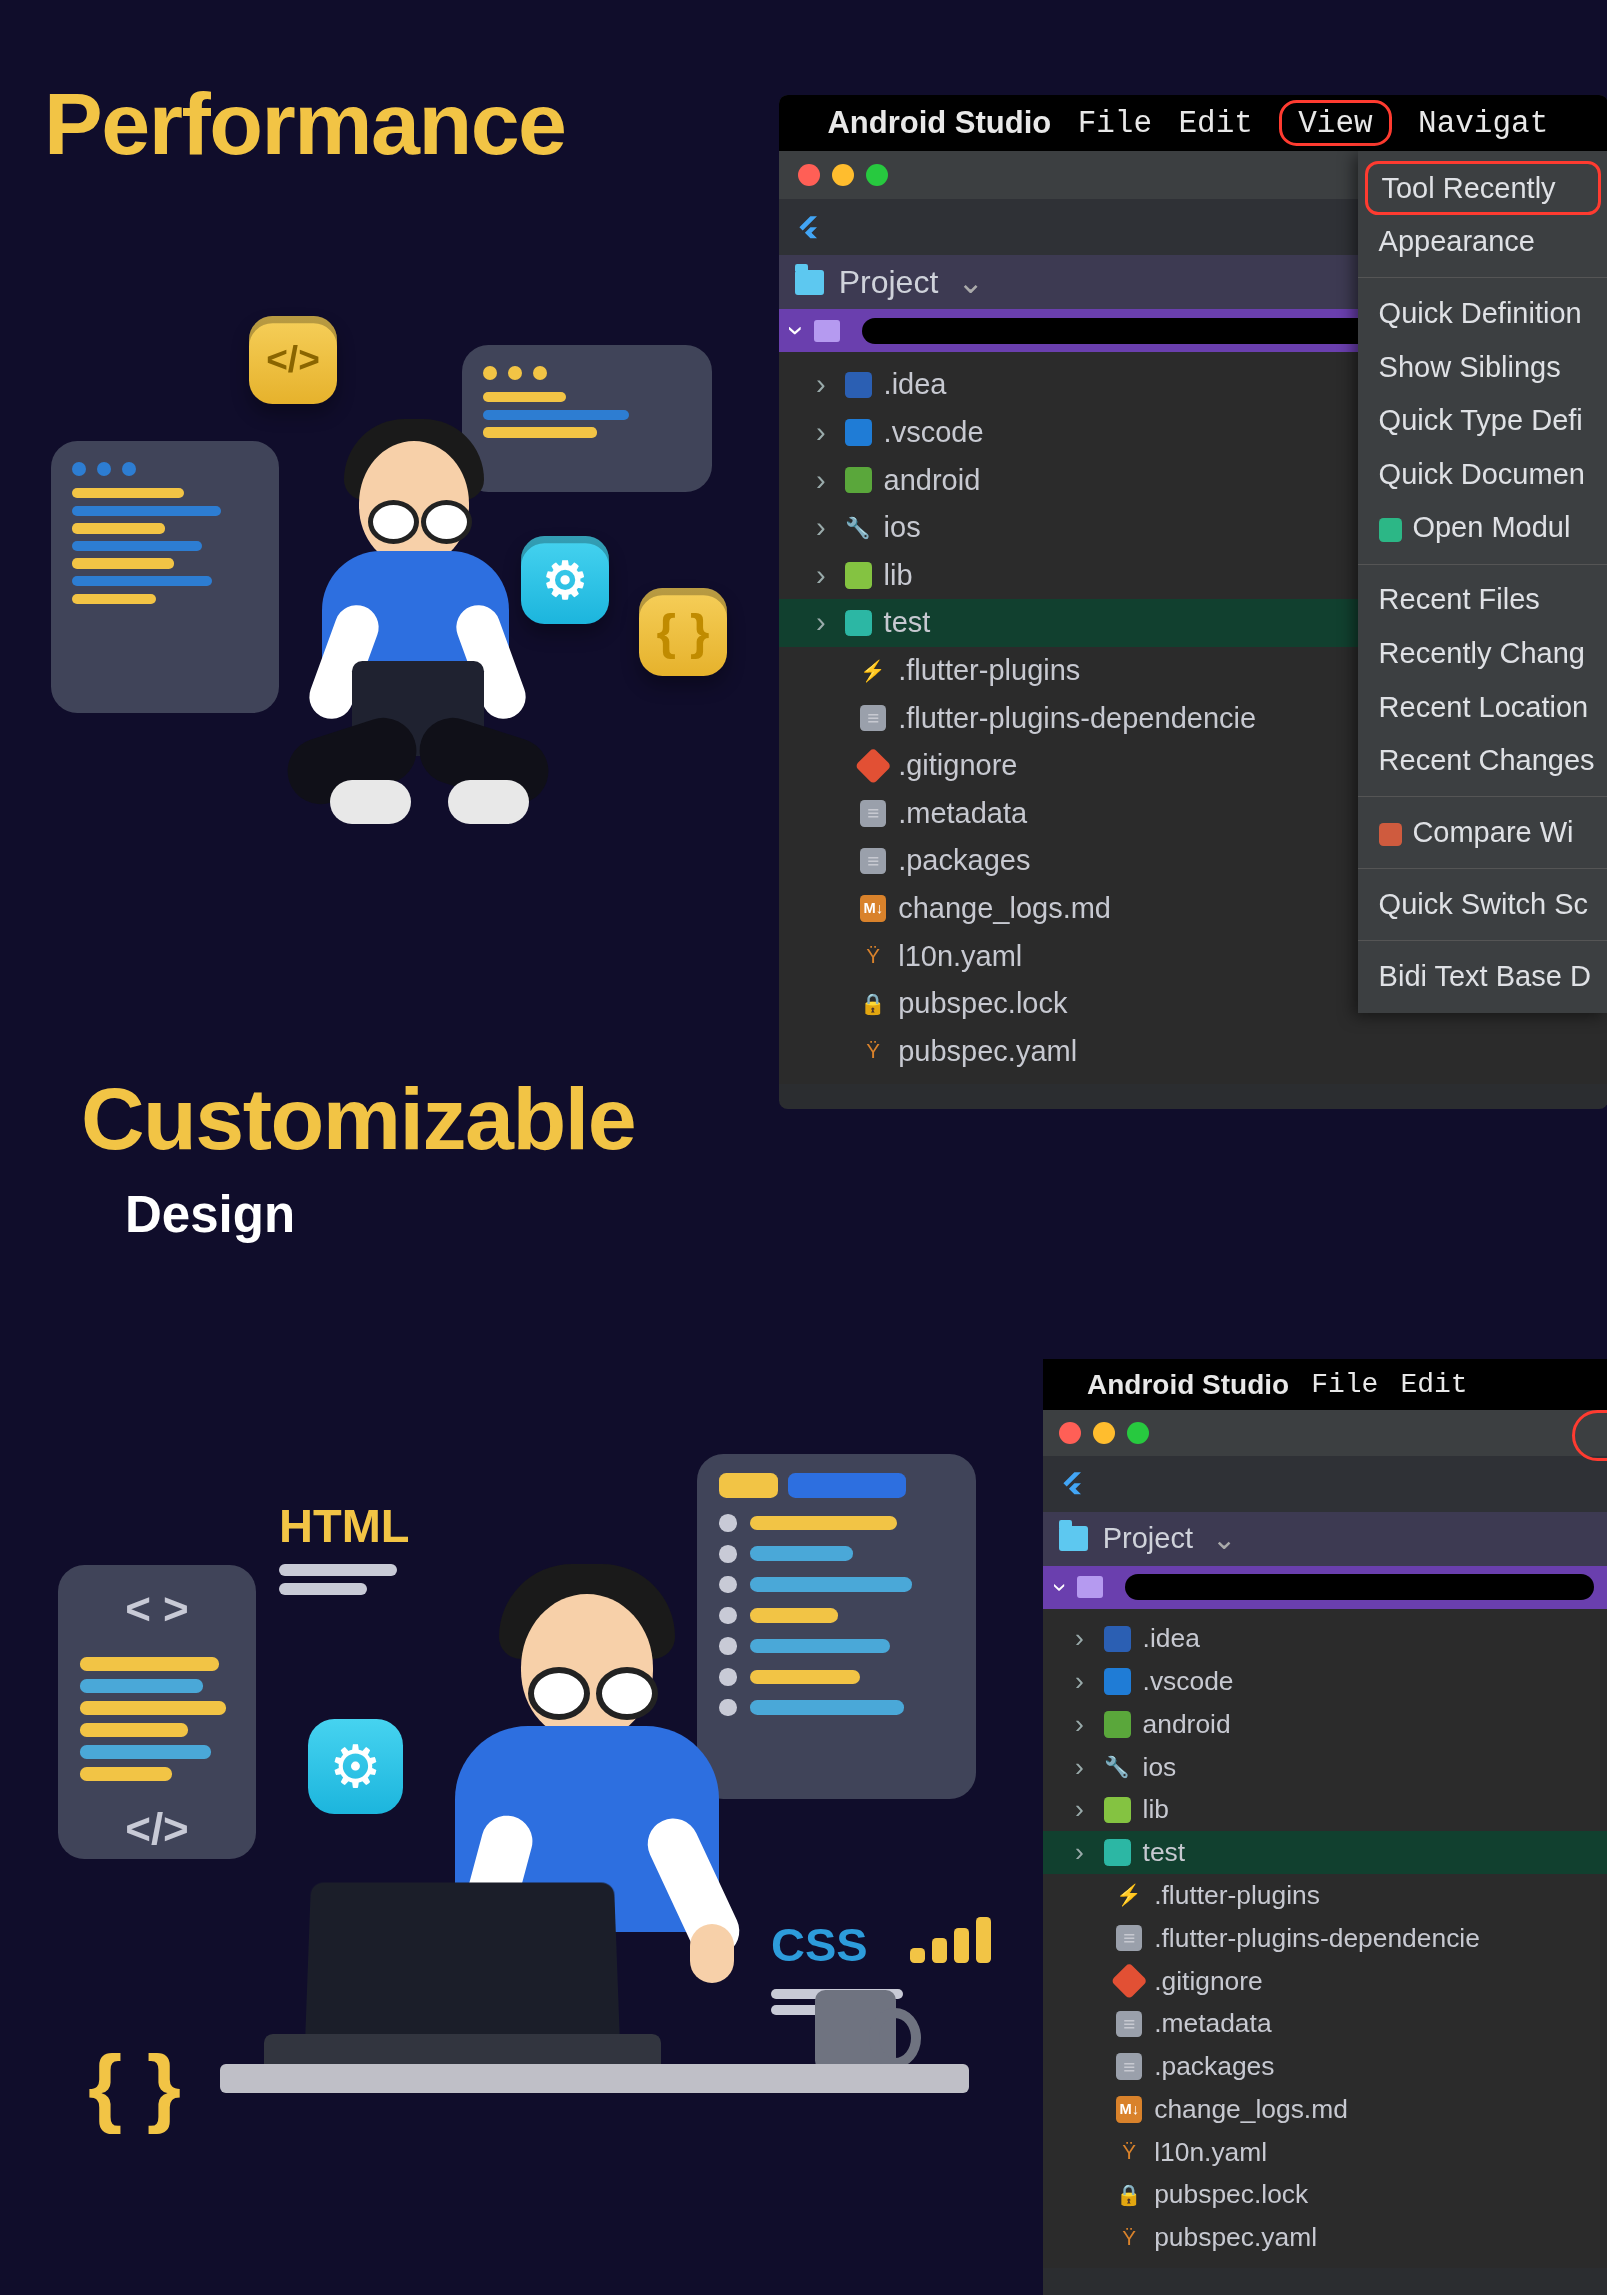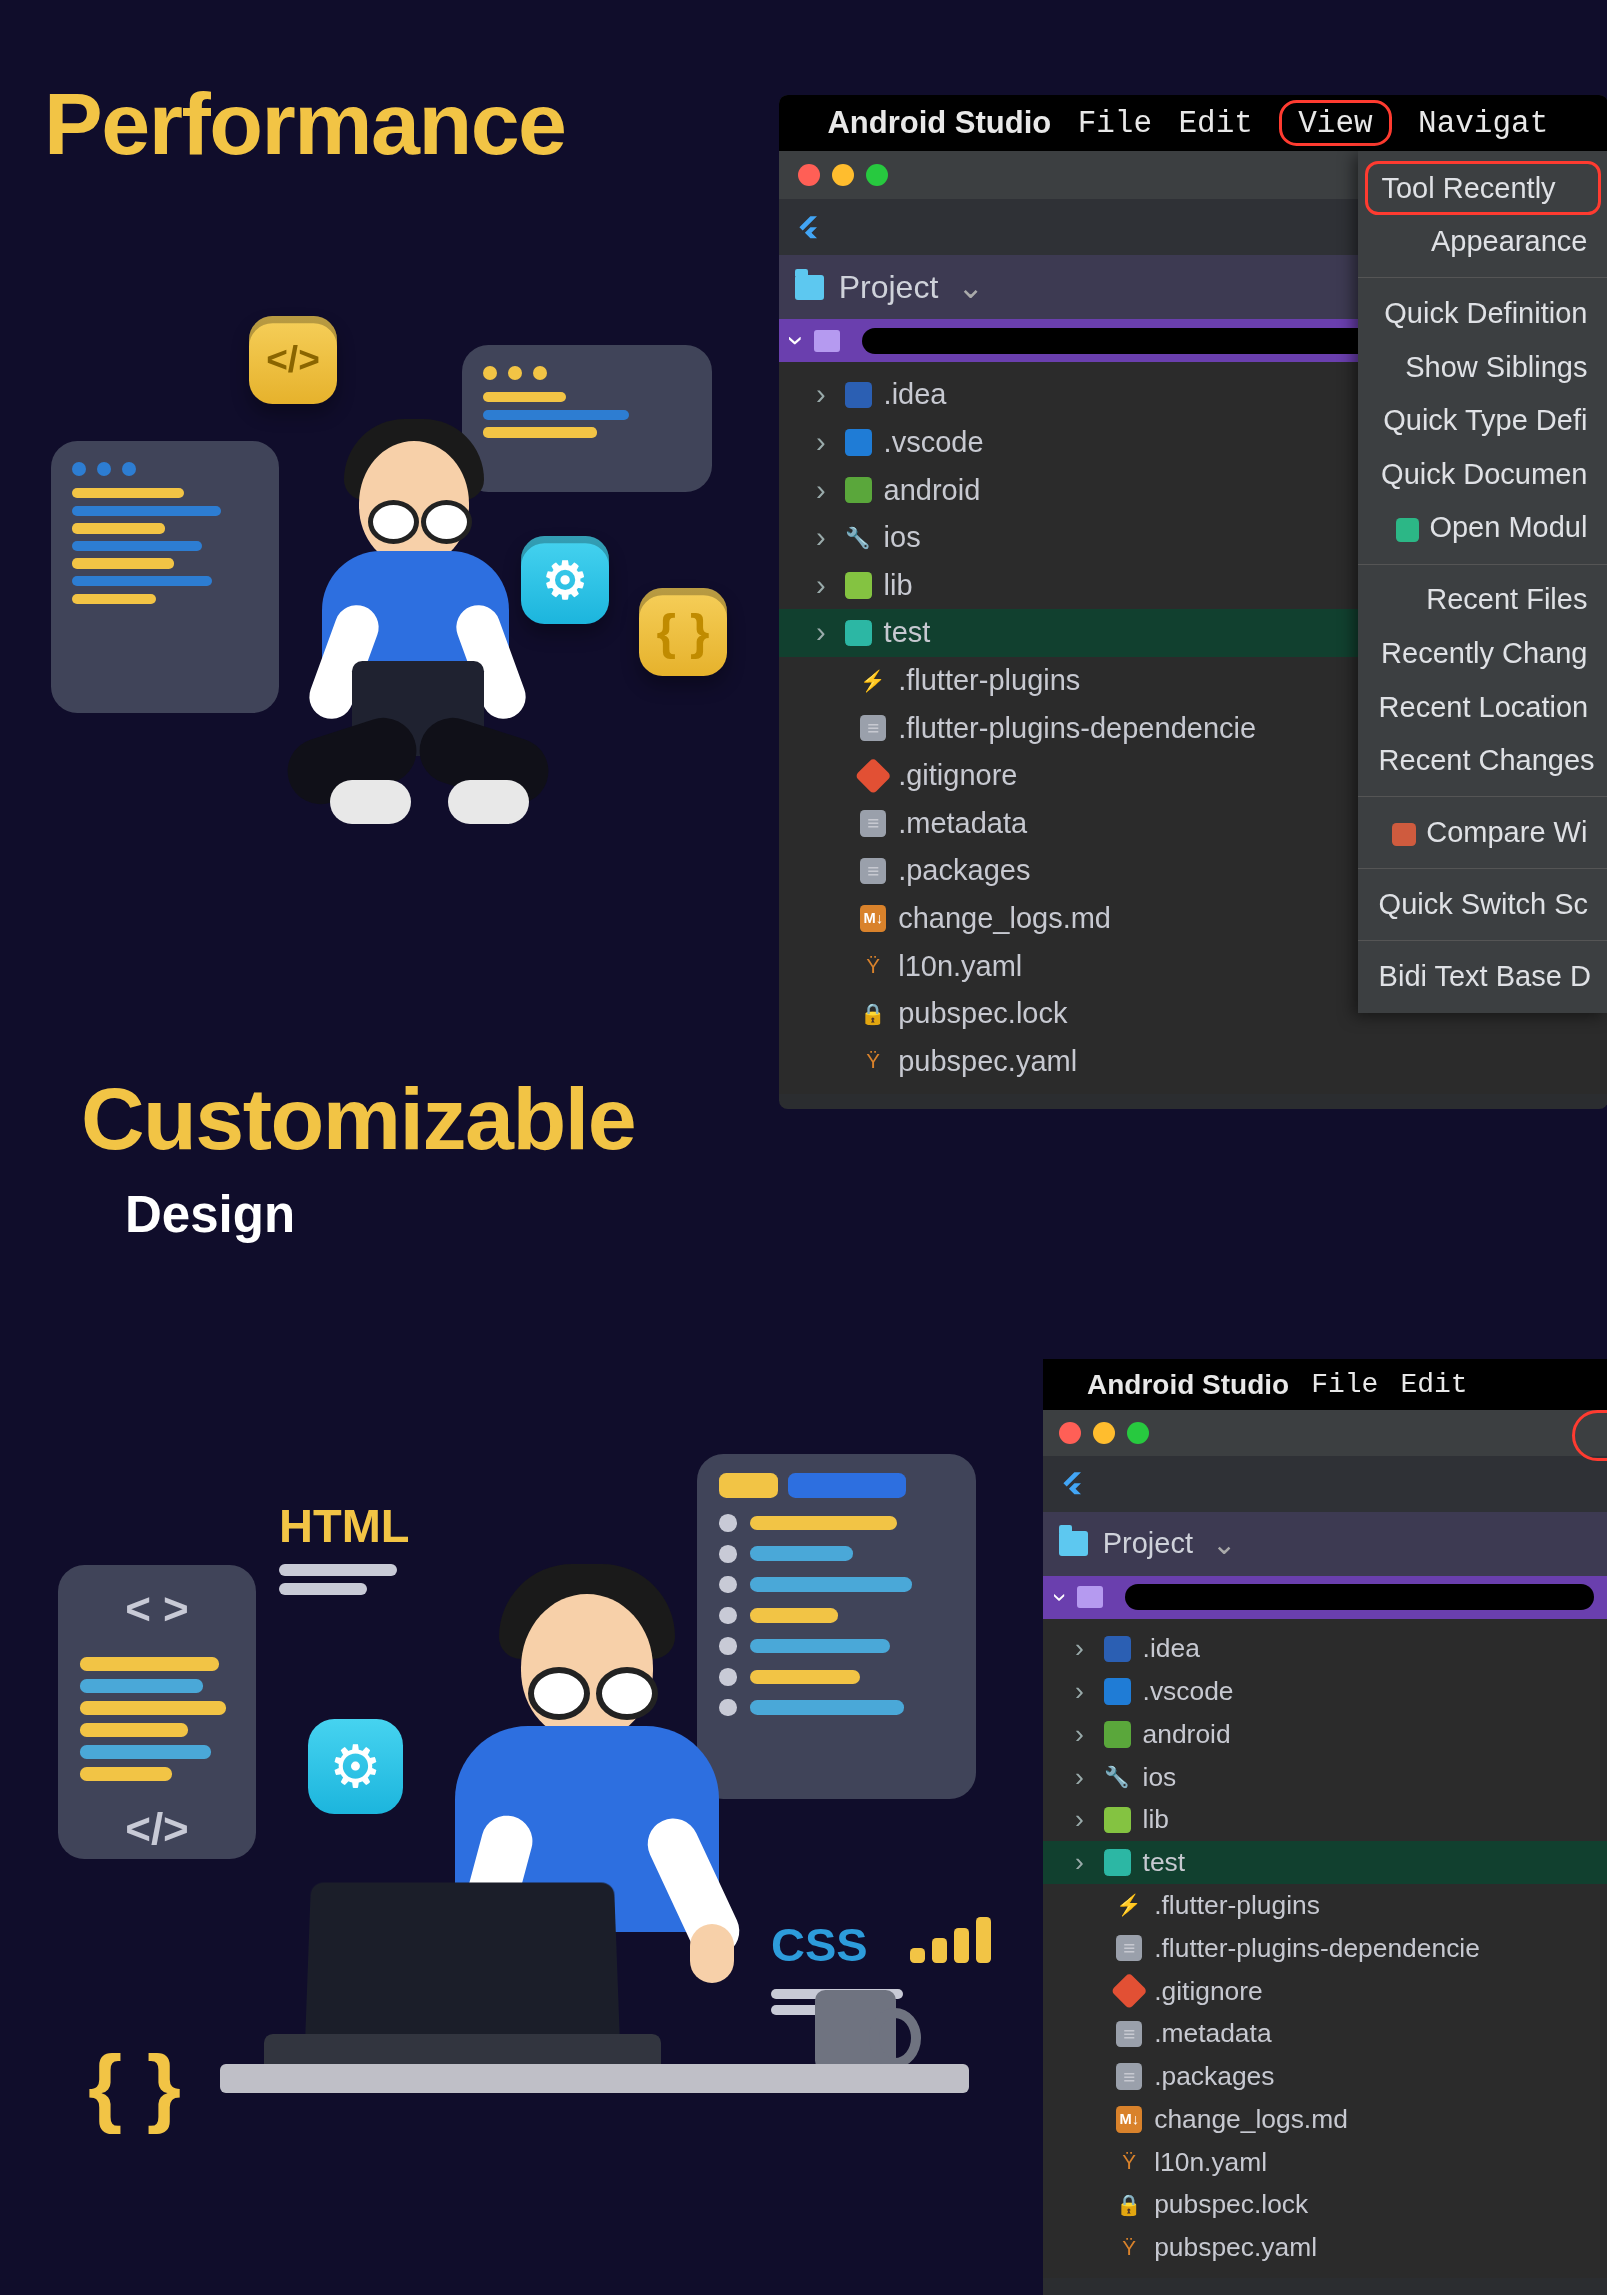--- a/index.html
+++ b/index.html
@@ -112,21 +112,21 @@
   .traffic {
     display: flex; gap: 11.8px; padding: 13.2px 19px; background:#3c3f41;
   }
   .tdot { width:22px; height:22px; border-radius:50%; }
   .td-r{background:#ff5f56;} .td-y{background:#ffbd2e;} .td-g{background:#27c93f;}
 
   .iconbar { background:#2f3136; height:56px; display:flex; align-items:center; padding-left:16px;}
   .flutter-icon { width:26.4px; height:26.4px; }
 
   .projbar {
-    background:#3d3a52; height:64px; display:flex; align-items:center; padding-left:16px; gap:14.7px;
+    background:#3d3a52; height:54px; display:flex; align-items:center; padding-left:16px; gap:14.7px;
     color:#cfd2da; font-size:32px;
   }
   .foldericon { width:29px; height:25px; background:#5dc8f0; border-radius:2.9px; display:inline-block; position:relative; }
   .foldericon::before{content:"";position:absolute;top:-5.9px;left:0;width:13.2px;height:7.3px;background:#5dc8f0;border-radius:2.2px 2.2px 0 0;}
   .chev-down { margin-left:4.4px; color:#aaa; }
 
   .rootbar { background:#6a3fae; height:43px; display:flex; align-items:center; padding-left:13.2px; gap:11.8px;}
   .rootbar .chev { color:#fff; transform:rotate(90deg); display:inline-block;}
   .rootbar .folder2{ width:26.4px; height:22px; background:#b59af0; border-radius:2.9px;}
   .rootbar .blackbar{ flex:1; height:26.4px; background:#000; border-radius:13.2px; margin:0 14.7px 0 10.3px;}
@@ -158,21 +158,21 @@
   .dropdown {
     position:absolute;
     top: 56px; right: 0;
     width: 250px;
     background:#3c3f41;
     padding: 10.3px 0;
     font-size:29px;
     color:#dfe1e5;
     box-shadow: -4.4px 4.4px 14.7px rgba(0,0,0,.5);
   }
-  .dd-item { padding: 10.3px 20.6px; white-space:nowrap; overflow:hidden;text-align:right; }
+  .dd-item { padding: 10.3px 20.6px; white-space:nowrap; overflow:hidden; }
   .dd-sep { height:0.7px; background:#555; margin:8.8px 0;}
   .dd-hl { border: 3.7px solid #ff3b30; border-radius:13.2px; margin: 0 7.3px; padding:7.3px 13.2px;}
   .dd-item .gicon { display:inline-block; width:23.5px; height:23.5px; background:#2cb786; border-radius:4.4px; margin-right:10.3px; vertical-align:middle;}
   .dd-item .ricon { display:inline-block; width:23.5px; height:23.5px; background:#cf5b3e; border-radius:4.4px; margin-right:10.3px; vertical-align:middle;}
 
   
   .illus2 {
     position: absolute;
     top: 1425px; left: 29px;
     width: 999px; height: 823px;

